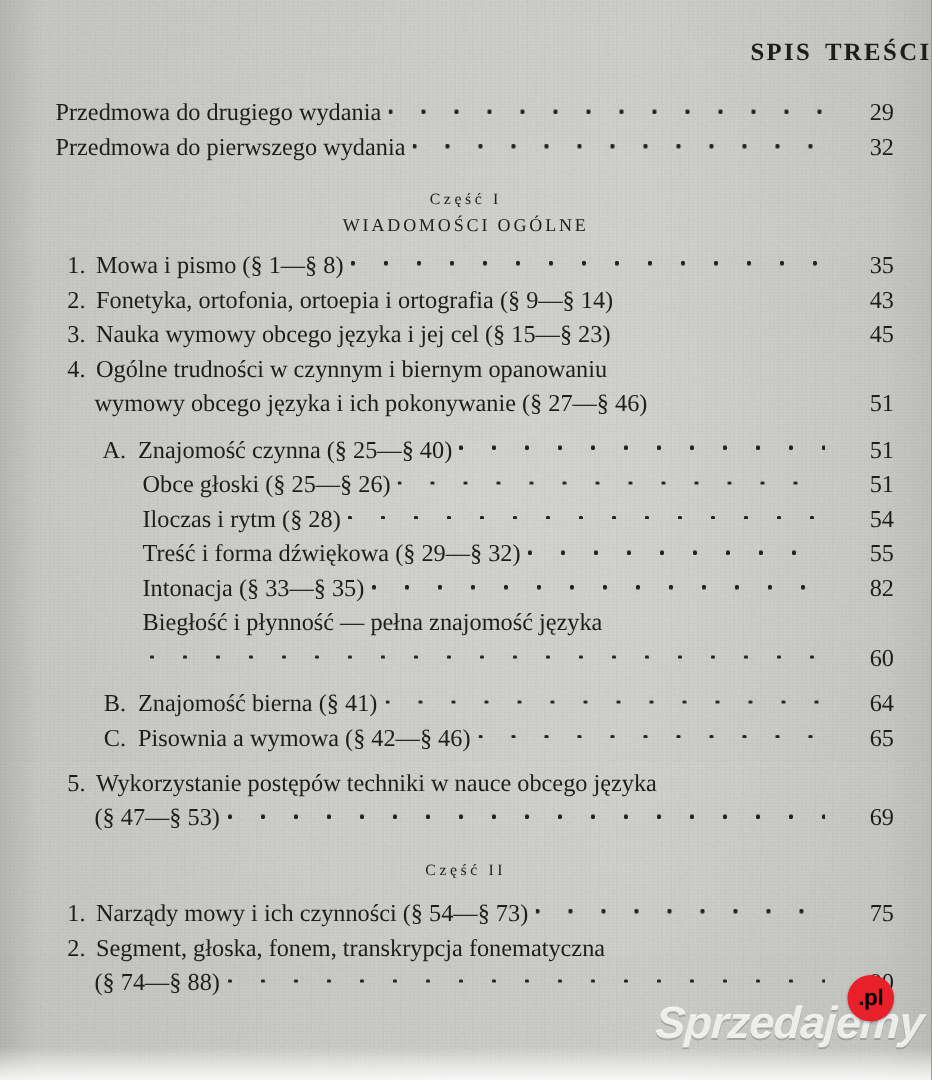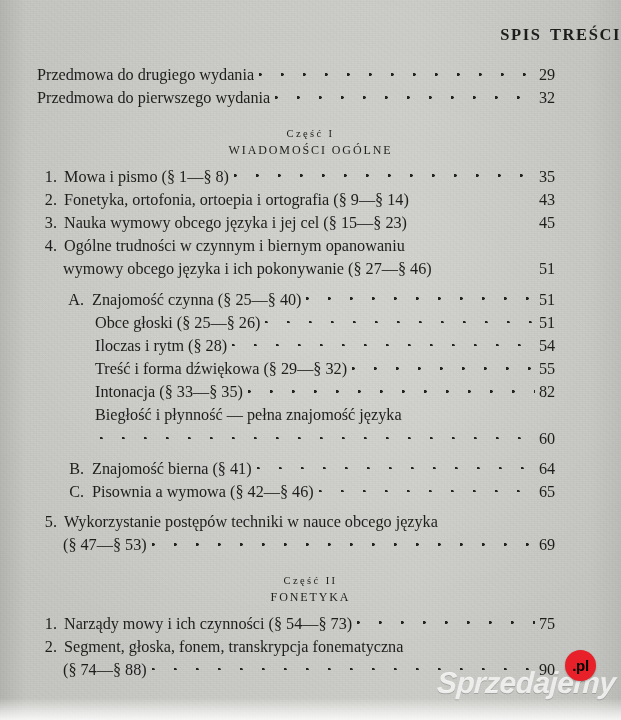--- a/index.html
+++ b/index.html
@@ -95,37 +95,37 @@
     position: absolute;
     left: 0; right: 0;
     bottom: 0.28em;
     height: 2.6px;
     background-image: radial-gradient(circle at 1.3px 1.3px, #232322 1.25px, rgba(0,0,0,0) 1.6px);
     background-size: 22px 2.6px;
     background-repeat: repeat-x;
   }
   .row .pg {
     flex: 0 0 auto;
-    text-align: left;
+    text-align: right;
     font-size: 16.2px;
   }
 
   
   .lvl-top   { padding-left: 37px; }
   .lvl-num   { padding-left: 37px; }
   .lvl-abc   { padding-left: 67px; }
   .lvl-sub   { padding-left: 95px; }
   .cont-num  { padding-left: 63px; }
   .cont-sub  { padding-left: 95px; }
 
   .numwidth { width: 20px; display: inline-block; text-align: right; margin-right: 7px; }
   .abcwidth { width: 17px; display: inline-block; text-align: right; margin-right: 8px; }
 
   .pgcol { width: 42px; }
-  .rightpad { padding-right: 40px; font-family: Liberation Serif, serif; }
+  .rightpad { padding-right: 25px; font-family: Liberation Serif, serif; }
 
   .spacer-sm { height: 7px; }
   .spacer-lg { height: 19px; }
 
   
   #watermark {
     position: absolute;
     left: 437px;
     top: 666px;
     z-index: 5;
@@ -287,21 +287,20 @@
         </div>
         <div class="row rightpad cont-num">
           <span class="txt">(§ 47—§ 53)</span>
           <span class="leader"></span>
           <span class="pg pgcol">69</span>
         </div>
       </div>
 
     <div class="parthead">
       <span class="part-label">Część II</span>
-      <span class="part-title">FONETYKA</span>
     </div>
 
     <div class="spacer-sm"></div>
 
     <div class="toc" id="part1-entries">
         <div class="row rightpad lvl-num">
           <span class="numwidth">1.</span>
           <span class="txt">Narządy mowy i ich czynności (§ 54—§ 73)</span>
           <span class="leader"></span>
           <span class="pg pgcol">75</span>

